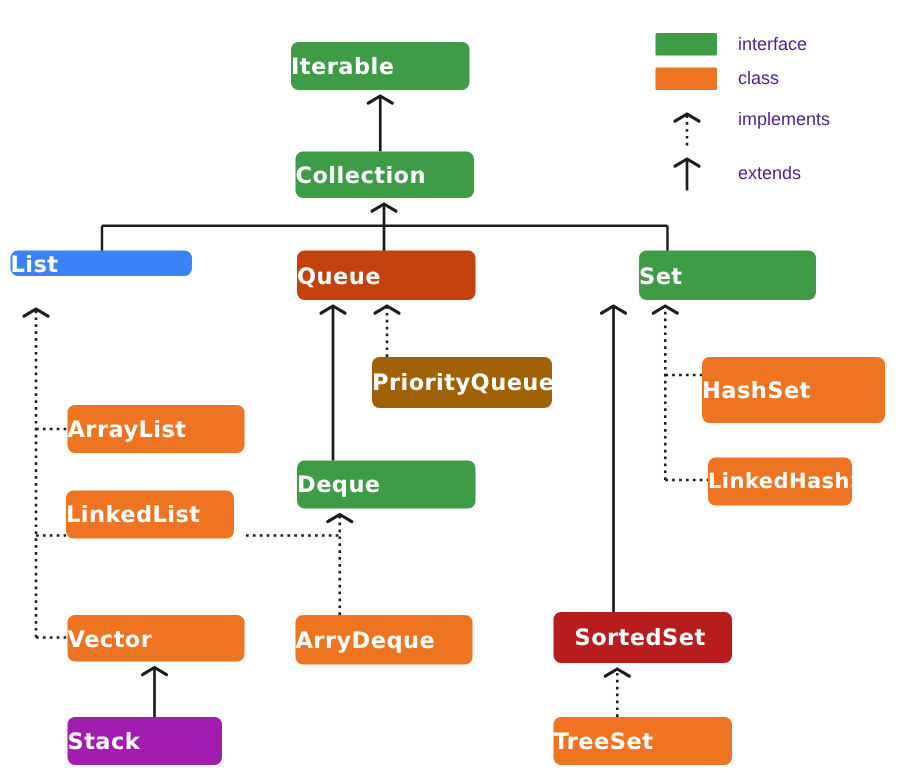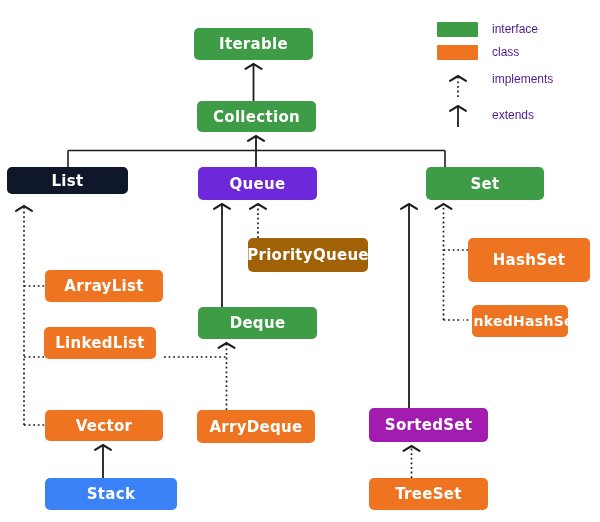--- a/index.html
+++ b/index.html
@@ -6,21 +6,21 @@
   .canvas{
     position:relative;
     width:600px;height:522px;
     background:#ffffff;
     font-family:"DejaVu Sans","Liberation Sans",sans-serif;
     overflow:hidden;
   }
   .edges{position:absolute;left:0;top:0;width:600px;height:522px;}
   .node{
     position:absolute;
-    display:flex;align-items:center;justify-content:center;
+    display:flex;align-items:center;justify-content:flex-start;
     color:#ffffff;
     font-size:15px;font-weight:600;letter-spacing:.3px;
     border-radius:5px;
     box-sizing:border-box;
     white-space:nowrap;
   }
   .legend-swatch{position:absolute;width:41px;height:15px;border-radius:1px;}
   .legend-label{
     position:absolute;
     font-family:"Liberation Sans",sans-serif;
@@ -67,33 +67,33 @@
       <path d="M458,97 V76" marker-end="url(#arrow)"></path>
     </g>
   </svg>
 
   <div class="node" style="left: 194px; top: 28px; width: 119px; height: 32px; background-color: rgb(62, 155, 70);">
     <span>Iterable</span>
   </div>
   <div class="node" style="left: 197px; top: 101px; width: 119px; height: 31px; background-color: rgb(62, 155, 70);">
     <span>Collection</span>
   </div>
-  <div class="node" style="left: 7px; top: 167px; width: 121px; height: 27px; background-color: #0f172a;">
+  <div class="node" style="left: 7px; top: 167px; width: 121px; height: 17px; background-color: #3b82f6;">
     <span>List</span>
   </div>
-  <div class="node" style="left: 198px; top: 167px; width: 119px; height: 33px; background-color: #6d28d9;">
+  <div class="node" style="left: 198px; top: 167px; width: 119px; height: 33px; background-color: #c2410c;">
     <span>Queue</span>
   </div>
   <div class="node" style="left: 386px; top: 167px; width: 118px; height: 33px; background-color: rgb(62, 155, 70); margin-left: 40px;">
     <span>Set</span>
   </div>
   <div class="node" style="left: 198px; top: 307px; width: 119px; height: 32px; background-color: rgb(62, 155, 70);">
     <span>Deque</span>
   </div>
-  <div class="node" style="left: 369px; top: 408px; width: 119px; height: 34px; background-color: #a21caf;">
+  <div class="node" style="left: 369px; top: 408px; width: 119px; height: 34px; background-color: #b91c1c; padding-left: 14px;">
     <span>SortedSet</span>
   </div>
 
   <div class="node" style="left: 248px; top: 238px; width: 120px; height: 34px; background-color: #a16207;">
     <span>PriorityQueue</span>
   </div>
   <div class="node" style="left: 468px; top: 238px; width: 122px; height: 44px; background-color: rgb(238, 116, 33);">
     <span>HashSet</span>
   </div>
   <div class="node" style="left: 45px; top: 270px; width: 118px; height: 32px; background-color: rgb(238, 116, 33);">
@@ -104,21 +104,21 @@
   </div>
   <div class="node" style="left: 44px; top: 327px; width: 112px; height: 32px; background-color: rgb(238, 116, 33);">
     <span>LinkedList</span>
   </div>
   <div class="node" style="left: 45px; top: 410px; width: 118px; height: 31px; background-color: rgb(238, 116, 33);">
     <span>Vector</span>
   </div>
   <div class="node" style="left: 197px; top: 410px; width: 118px; height: 33px; background-color: rgb(238, 116, 33);">
     <span>ArryDeque</span>
   </div>
-  <div class="node" style="left: 45px; top: 478px; width: 132px; height: 32px; background-color: #3b82f6;">
+  <div class="node" style="left: 45px; top: 478px; width: 103px; height: 32px; background-color: #a21caf;">
     <span>Stack</span>
   </div>
   <div class="node" style="left: 369px; top: 478px; width: 119px; height: 32px; background-color: rgb(238, 116, 33);">
     <span>TreeSet</span>
   </div>
 
   <div>
     <div class="legend-swatch" style="left: 437px; top: 22px; background-color: rgb(62, 155, 70);"></div>
     <div class="legend-label" style="left:492px;top:21px;">interface</div>
 

